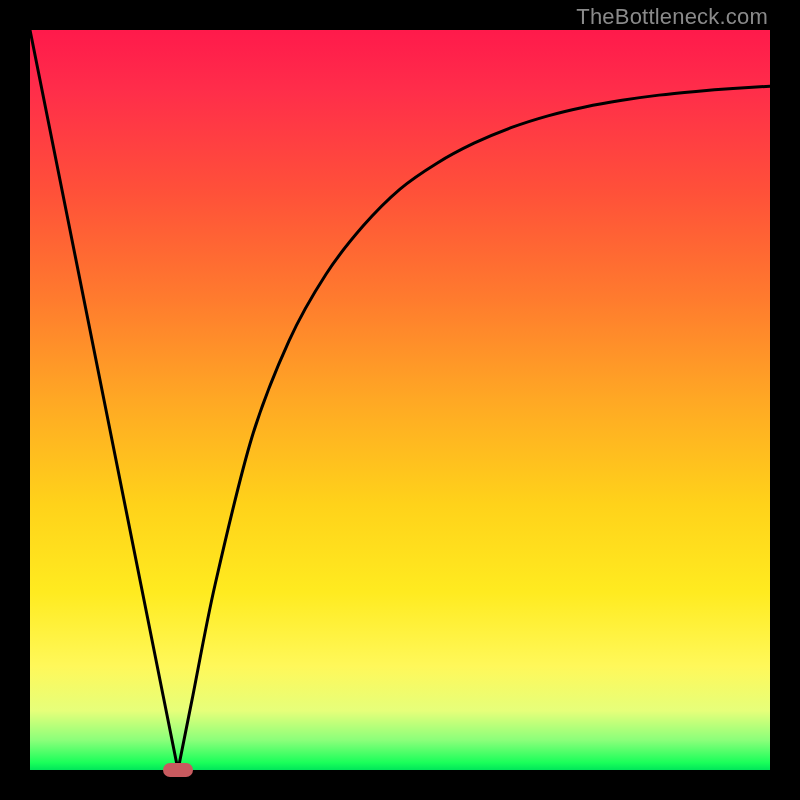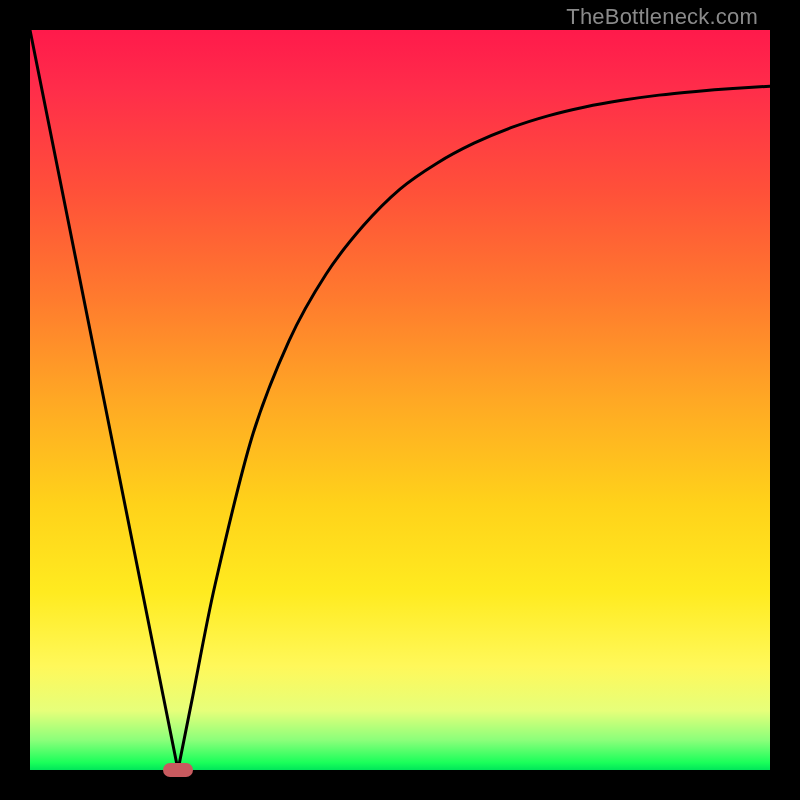--- a/index.html
+++ b/index.html
@@ -34,21 +34,21 @@
       #fff85a 86%,
       #e6ff7a 92%,
       #8aff7a 96%,
       #1aff5a 99%,
       #00e65a 100%
     );
   }
   .watermark {
     position: absolute;
     top: 4px;
-    right: 42px;
+    right: 32px;
     color: #8a8a8a;
     font-size: 22px;
     font-weight: 500;
     letter-spacing: 0.2px;
   }
   svg.curve {
     position: absolute;
     left: 0;
     top: 0;
     width: 740px;

